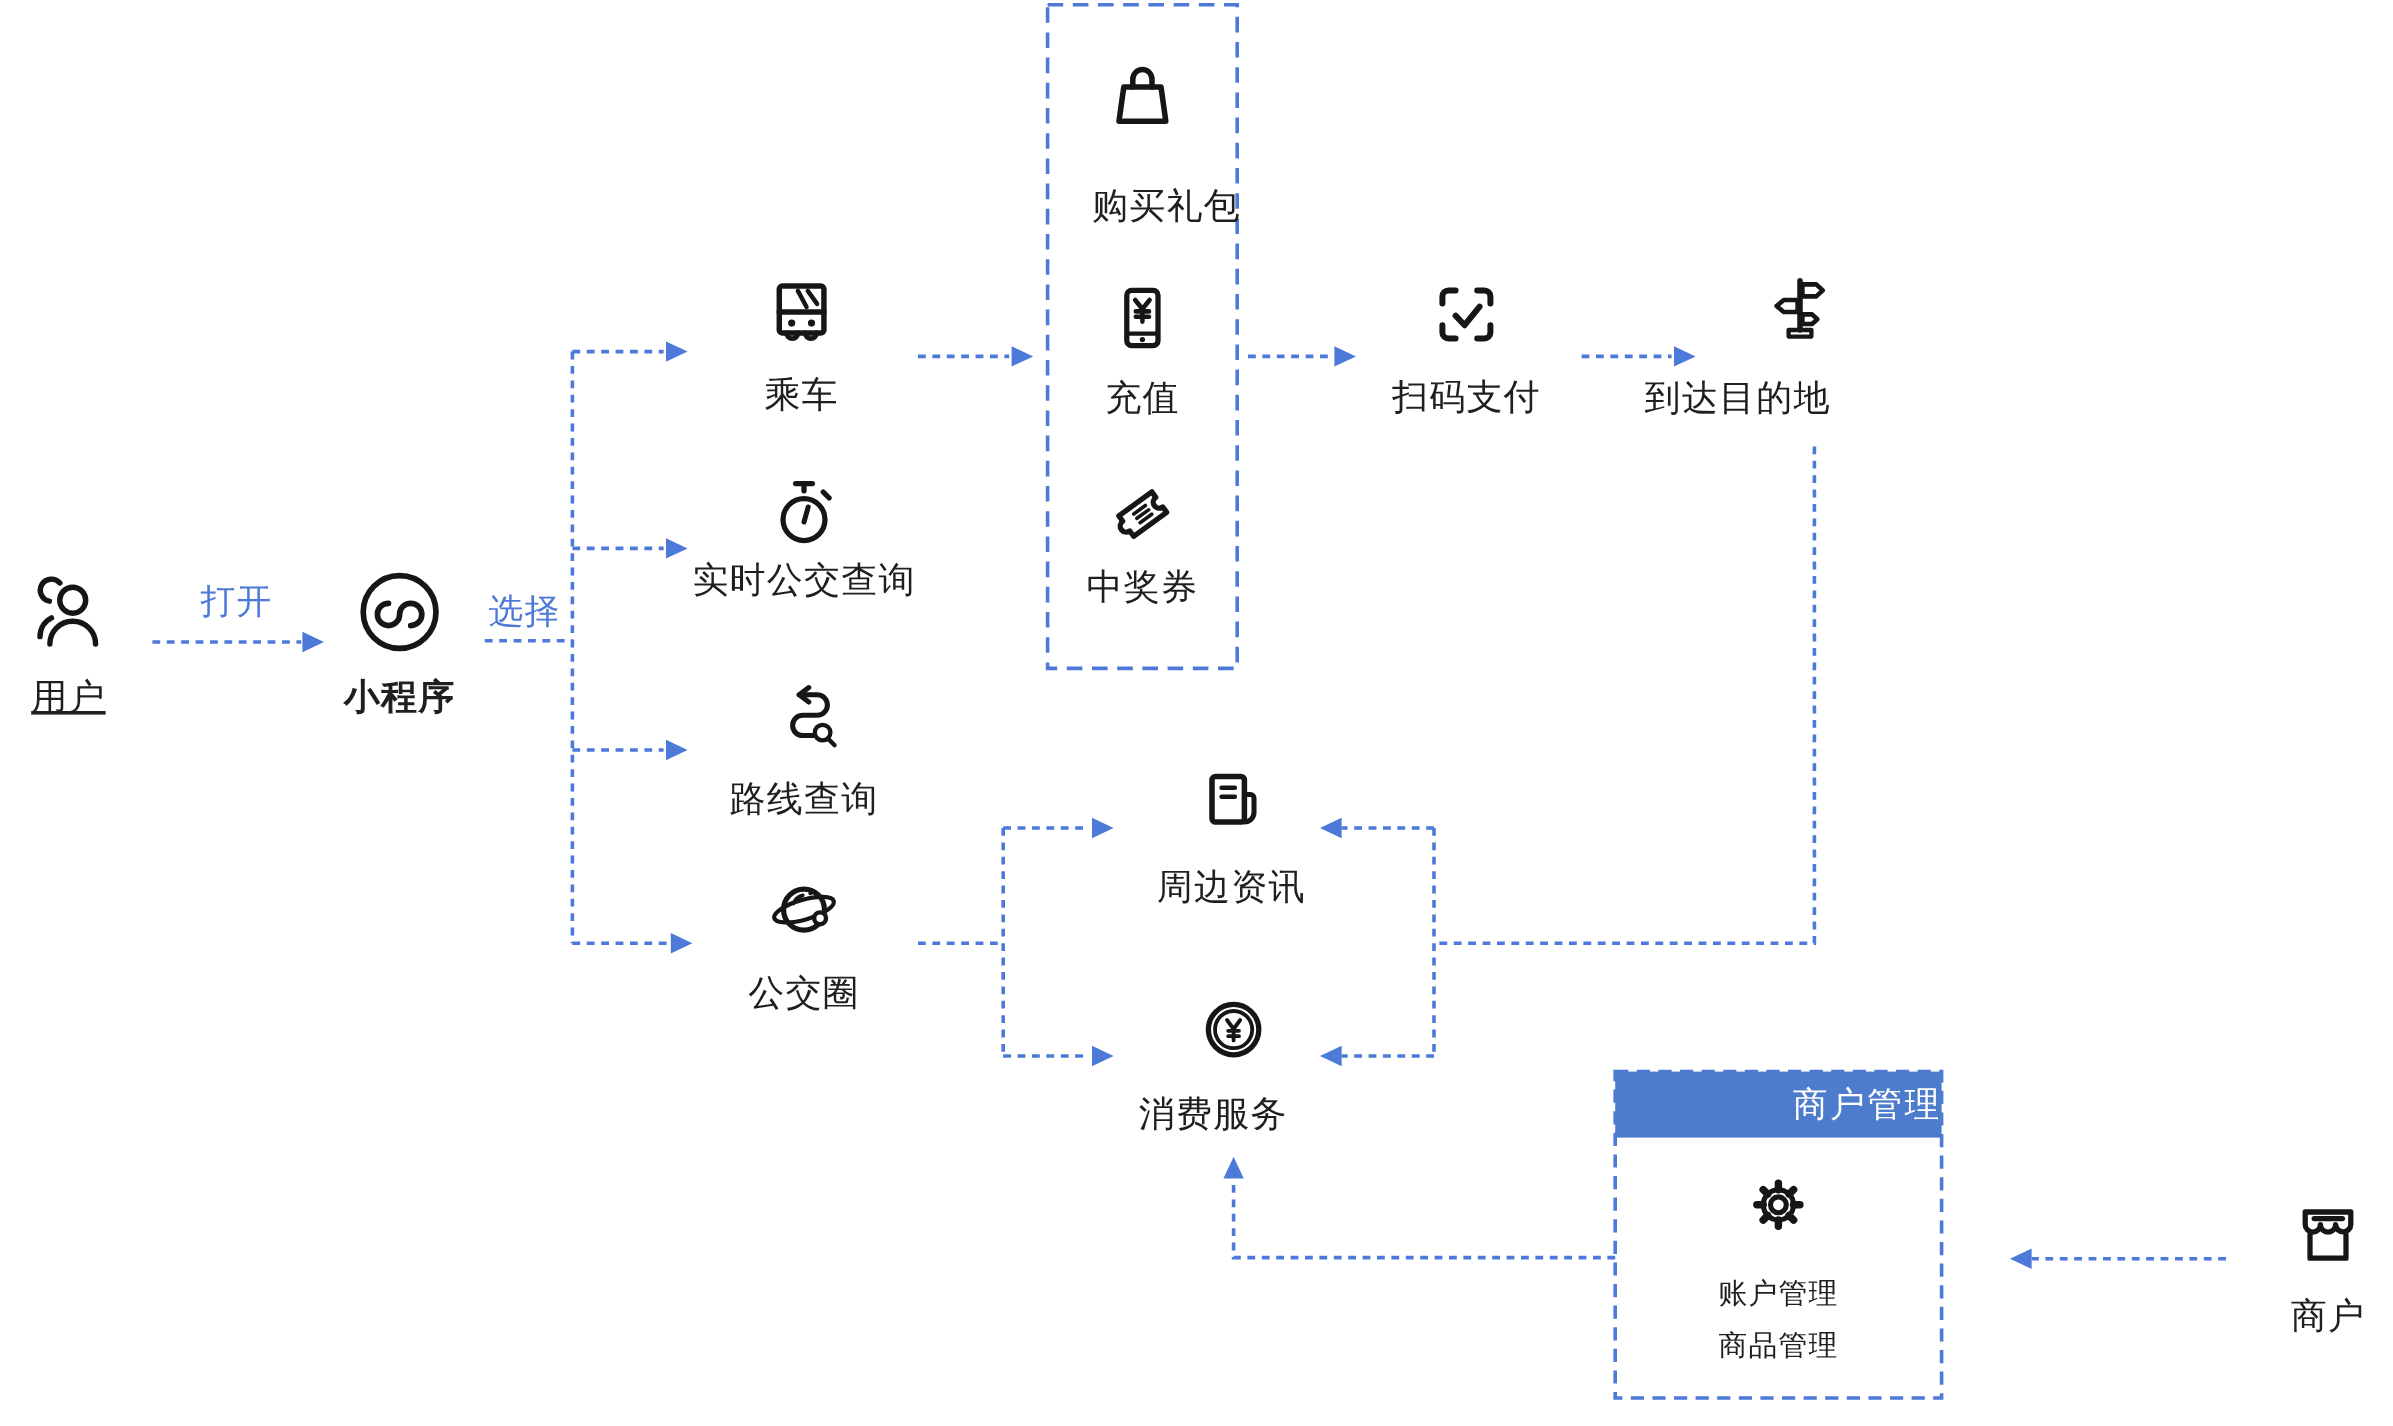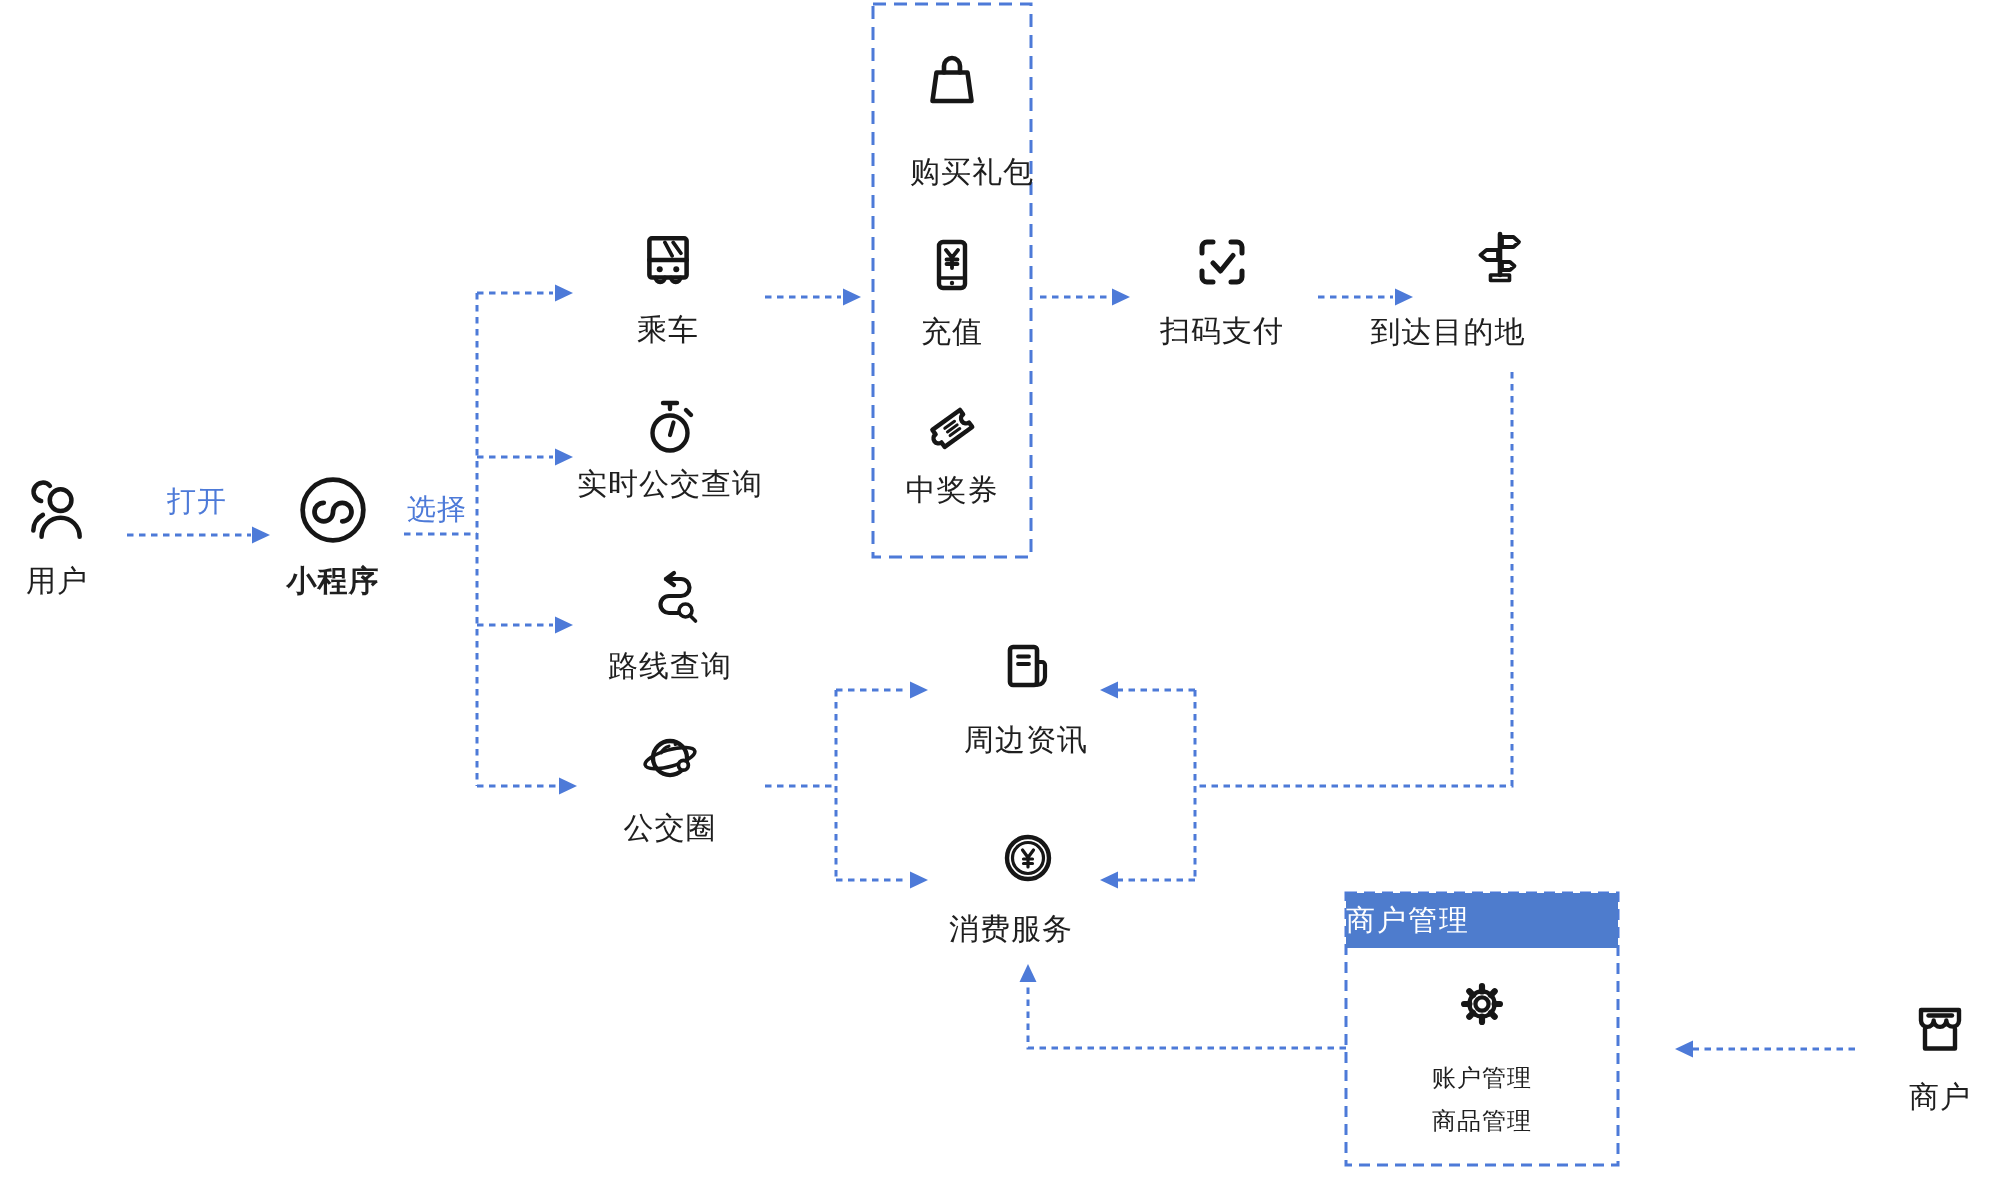--- a/index.html
+++ b/index.html
@@ -18,21 +18,21 @@
   .ic svg{display:block;stroke:var(--ink);fill:none;stroke-linecap:round;stroke-linejoin:round;}
   .lbl{
     position:absolute;transform:translate(-50%,-50%);
     font-size:30px;color:var(--label);white-space:nowrap;letter-spacing:1px;
   }
   .edge-lbl{
     position:absolute;transform:translate(-50%,-50%);
     font-size:29px;color:var(--blue);white-space:nowrap;letter-spacing:1px;text-align:right;
   }
   .mbox-header{
-    position:absolute;display:flex;align-items:center;justify-content:flex-start;
+    position:absolute;display:flex;align-items:center;justify-content:flex-end;
     background:var(--blue-fill);color:#ffffff;font-size:29px;letter-spacing:2px;
   }
   .mbox-item{position:absolute;transform:translate(-50%,-50%);font-size:24px;color:var(--label);white-space:nowrap;letter-spacing:1px;}
 </style>
 </head>
 <body>
 
 <div class="canvas">
 
   <svg class="layer" width="1994" height="1188" viewBox="0 0 1994 1188">
@@ -96,21 +96,21 @@
 
   <div>
     <span class="ic" style="left:57px;top:512px;">
       <svg width="70" height="70" viewBox="0 0 68 68">
         <path d="M27.1 8.6 A9 9 0 1 0 18.6 23.3" stroke-width="4.4"></path>
         <path d="M11 52 a17 17 0 0 1 9.3 -15.2" stroke-width="4.4"></path>
         <circle cx="37.5" cy="22.5" r="10.5" stroke-width="4.4"></circle>
         <path d="M19 58 a18.5 18.5 0 0 1 37 0" stroke-width="4.4"></path>
       </svg>
     </span>
-    <div class="lbl" style="left:57px;top:581px;">用户</div>
+    <div class="lbl" style="left:57px;top:581px;text-decoration:underline;">用户</div>
   </div>
 
   <div>
     <span class="ic" style="left:333px;top:510px;">
       <svg width="74" height="74" viewBox="0 0 72 72">
         <circle cx="36" cy="36" r="29.5" stroke-width="4.6"></circle>
         <path d="M27 29 A9 9 0 1 0 36 38 A9 9 0 1 1 45 47" stroke-width="4.6"></path>
       </svg>
     </span>
     <div class="lbl" style="left:333px;top:581px;font-weight:bold;">小程序</div>

